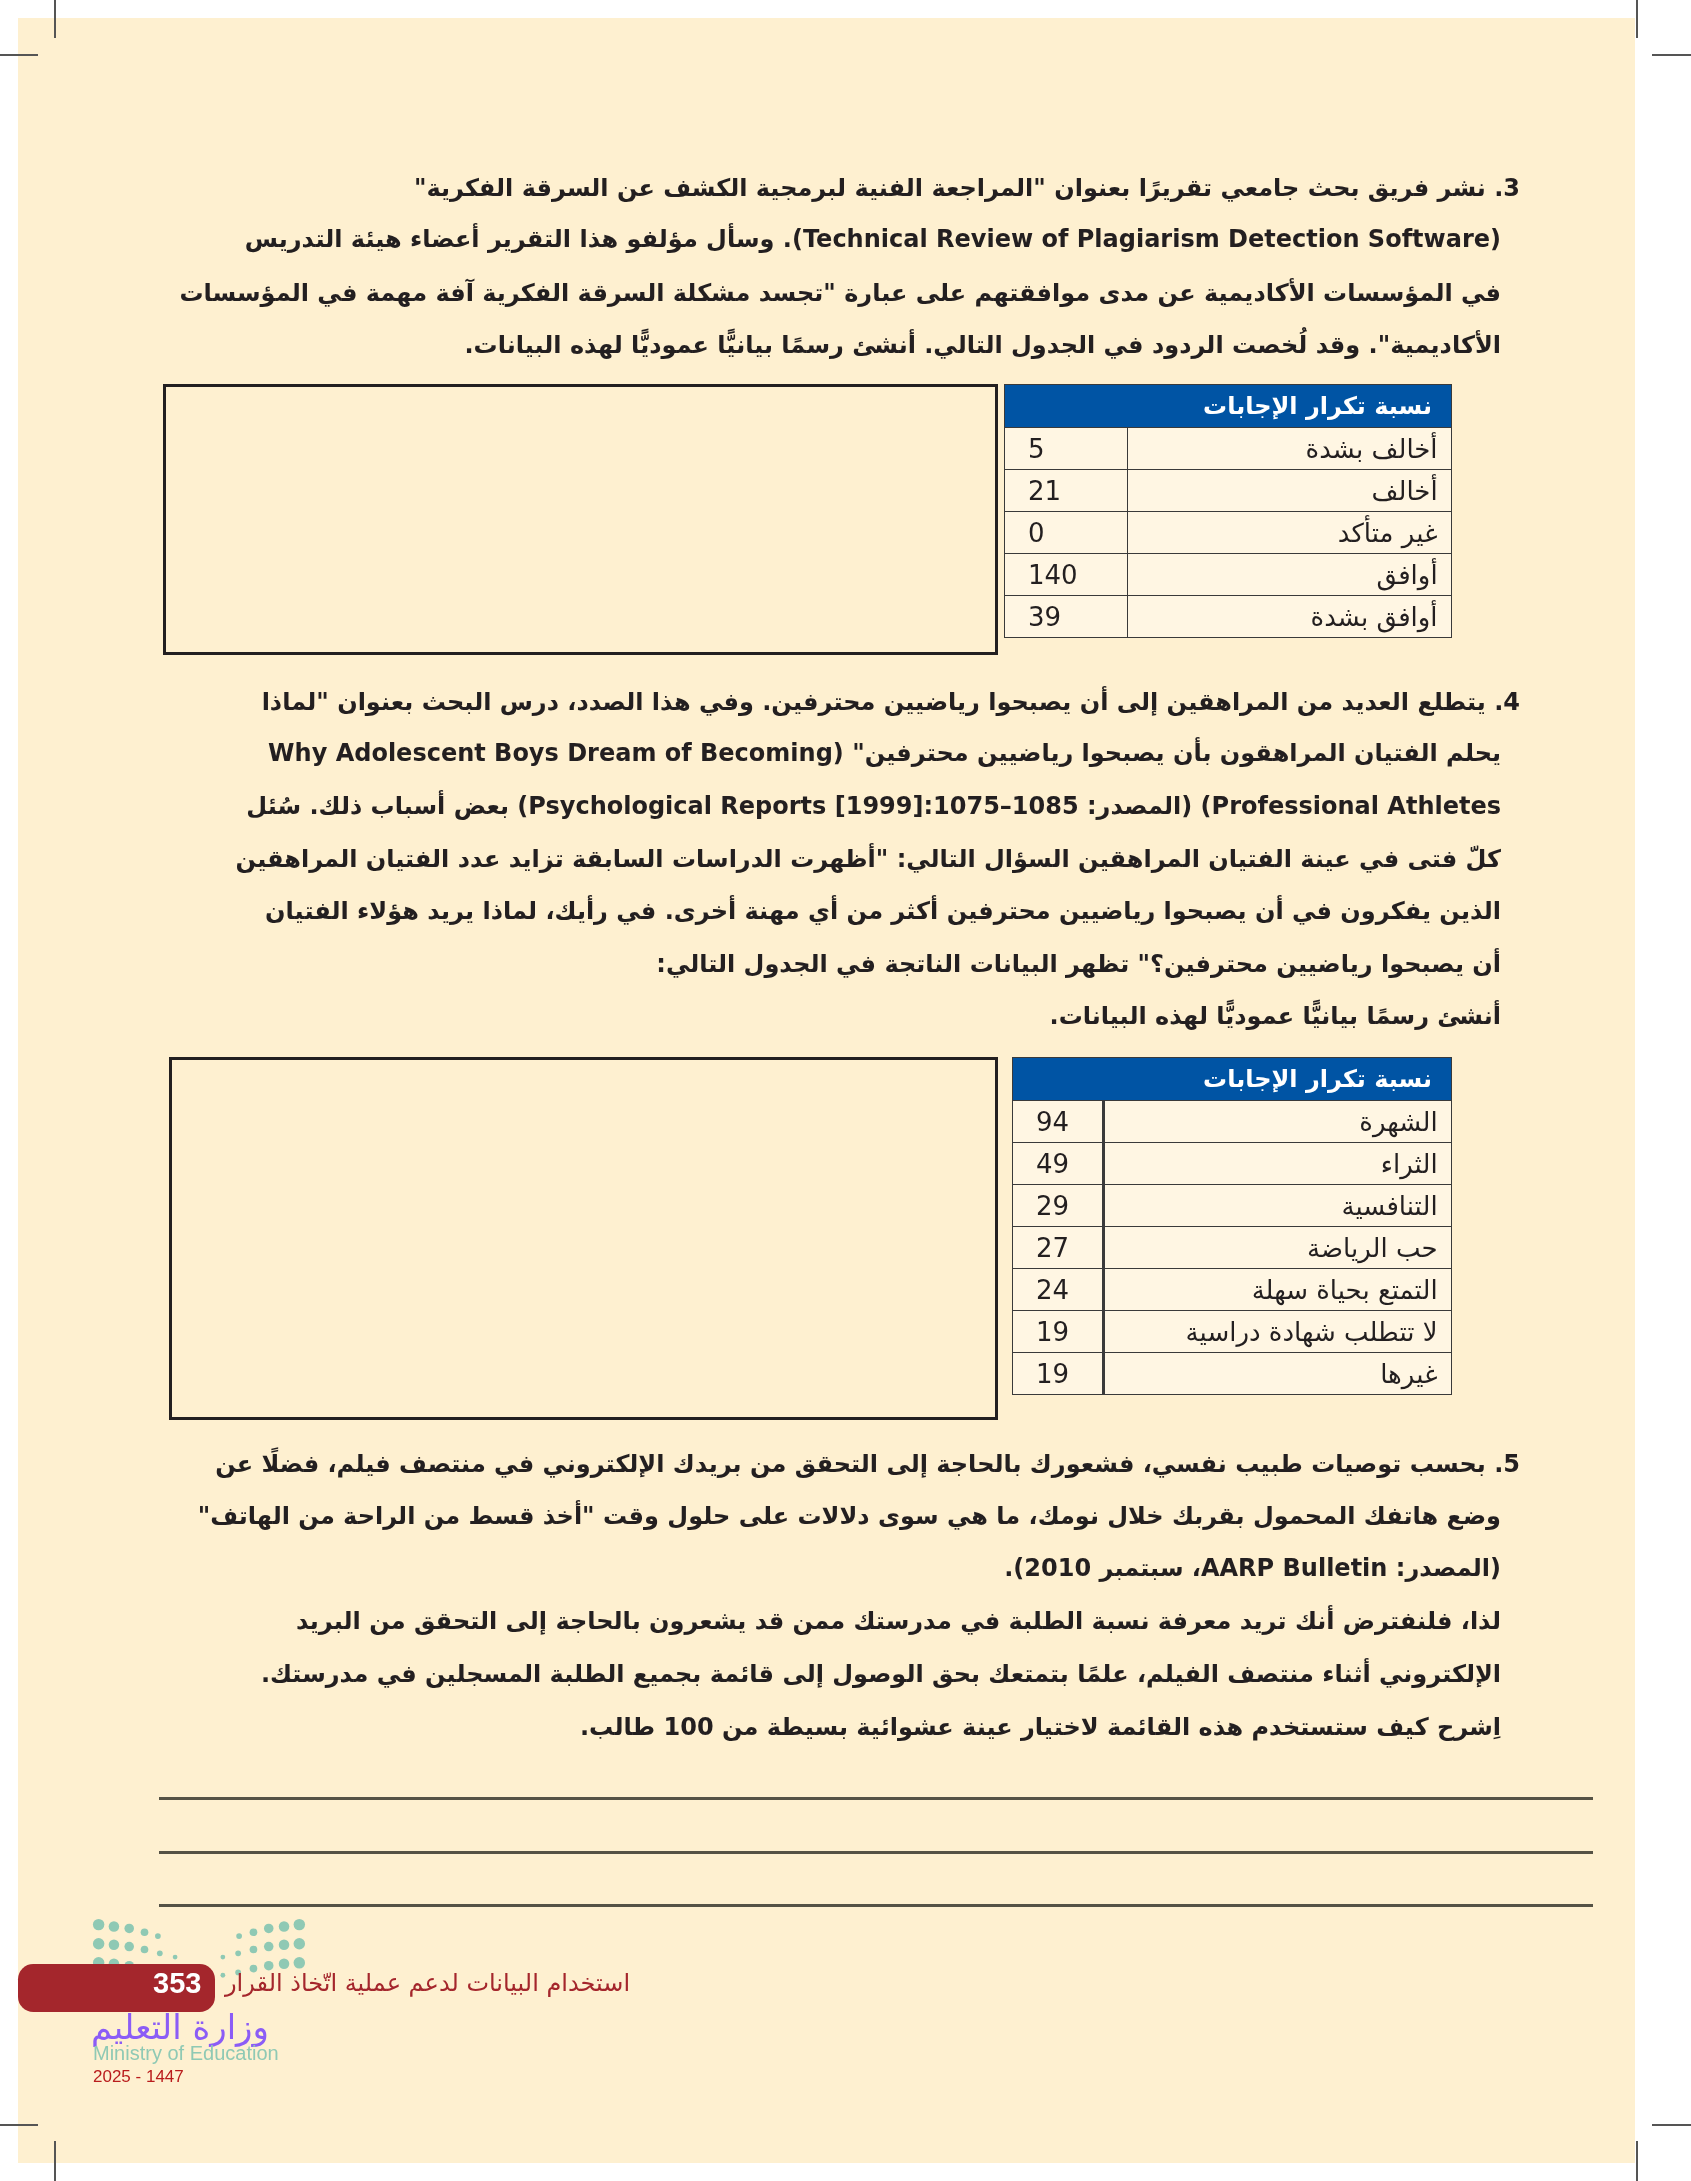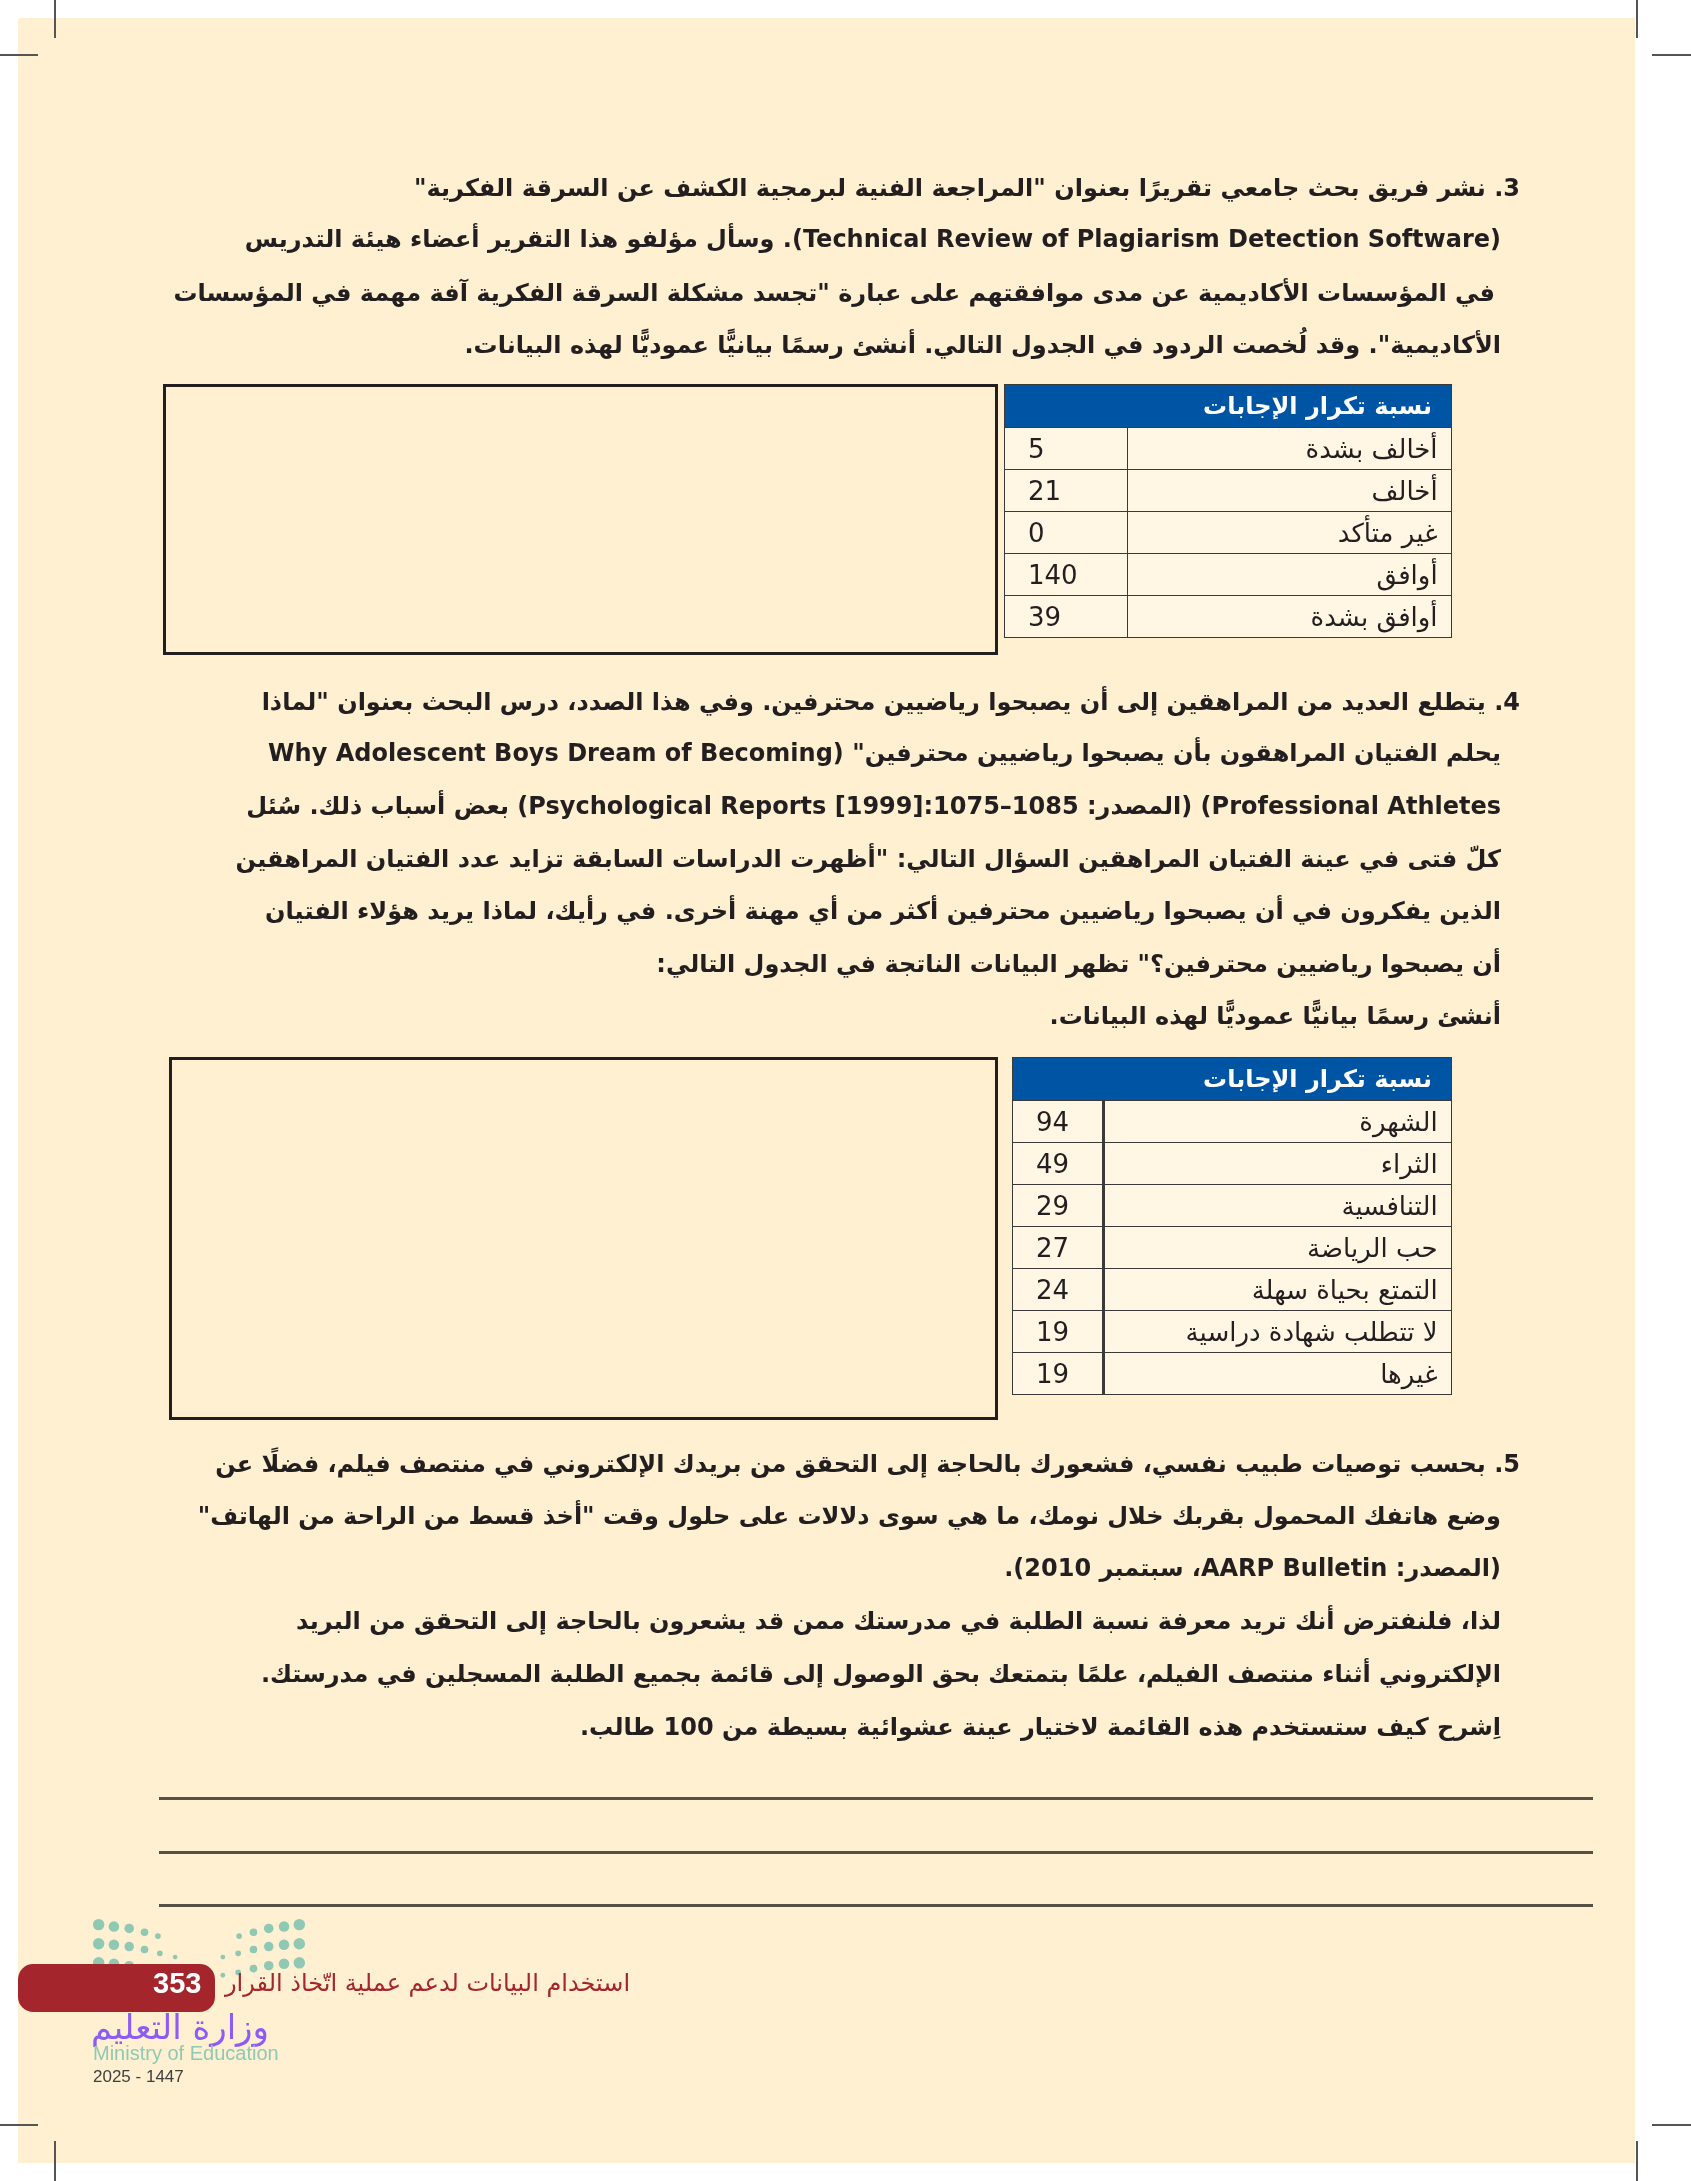--- a/index.html
+++ b/index.html
@@ -21,40 +21,40 @@
   table.freq td.val { text-align:left; padding-left:23px; }
   .answer-line { position:absolute; left:159px; width:1434px; height:2.9px; background:#555245; }
   .footer-band { position:absolute; left:18px; top:1964px; width:197px; height:48px; background:#a4262c;
                  border-radius:15.3px; }
   .page-num { position:absolute; left:153px; top:1967px; width:67px; color:#ffffff; font-weight:bold;
               font-size:29px; font-family:"Liberation Sans", sans-serif; }
   .footer-title { position:absolute; left:225px; top:1969px; direction:rtl; color:#a4262c; font-size:24px; white-space:nowrap; }
   .moe-dots { position:absolute; left:91px; top:1915px; width:215px; height:67px; }
   .moe-ar { position:absolute; left:91px; top:2007px; color:#8b5cf6; font-size:34px; direction:rtl; white-space:nowrap; }
   .moe-en { position:absolute; left:93px; top:2042px; color:#8fc9b4; font-size:20px; font-family:"Liberation Sans", sans-serif; }
-  .moe-year { position:absolute; left:93px; top:2067px; color:#404040; font-size:17px; font-family:"Liberation Sans", sans-serif; }
+  .moe-year { position:absolute; left:93px; top:2067px; color:#b91c1c; font-size:17px; font-family:"Liberation Sans", sans-serif; }
 </style>
 </head>
 <body>
 
 <div class="page"></div>
 
 <div class="crop" style="left:54px;top:0;width:1.9px;height:38px;"></div>
 <div class="crop" style="left:0;top:54px;width:38px;height:1.9px;"></div>
 <div class="crop" style="left:1636px;top:0;width:1.9px;height:38px;"></div>
 <div class="crop" style="left:1652px;top:54px;width:40px;height:1.9px;"></div>
 <div class="crop" style="left:0;top:2124px;width:38px;height:1.9px;"></div>
 <div class="crop" style="left:54px;top:2141px;width:1.9px;height:40px;"></div>
 <div class="crop" style="left:1652px;top:2124px;width:40px;height:1.9px;"></div>
 <div class="crop" style="left:1636px;top:2141px;width:1.9px;height:40px;"></div>
 
 <div>
   <div class="txt bold" style="right:172px;top:161px;"><span class="qnum">3.</span> <span>نشر فريق بحث جامعي تقريرًا بعنوان "المراجعة الفنية لبرمجية الكشف عن السرقة الفكرية"</span></div>
   <div class="txt bold" style="right:191px;top:212px;">(Technical Review of Plagiarism Detection Software). وسأل مؤلفو هذا التقرير أعضاء هيئة التدريس</div>
-  <div class="txt bold" style="right:197px;top:266px;">في المؤسسات الأكاديمية عن مدى موافقتهم على عبارة "تجسد مشكلة السرقة الفكرية آفة مهمة في المؤسسات</div>
+  <div class="txt bold" style="right:191px;top:266px;">في المؤسسات الأكاديمية عن مدى موافقتهم على عبارة "تجسد مشكلة السرقة الفكرية آفة مهمة في المؤسسات</div>
   <div class="txt bold" style="right:191px;top:318px;">الأكاديمية". وقد لُخصت الردود في الجدول التالي. أنشئ رسمًا بيانيًّا عموديًّا لهذه البيانات.</div>
 </div>
 
 <div class="chart-box" style="left:163px;top:384px;width:835px;height:271px;"></div>
 
 <table class="freq" style="left:1004px;top:384px;width:448px;">
   <thead>
     <tr>
         <th colspan="2">نسبة تكرار الإجابات</th>
       </tr>

